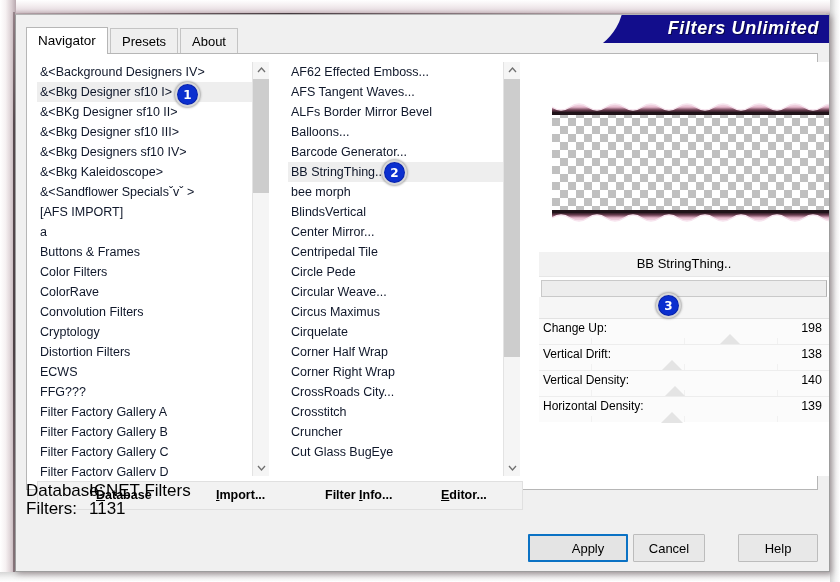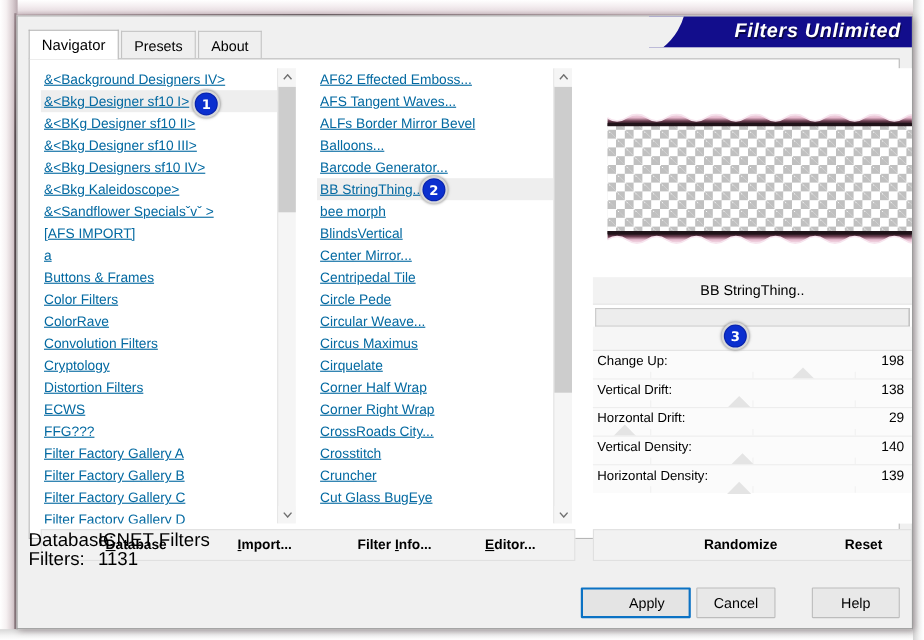--- a/index.html
+++ b/index.html
@@ -52,21 +52,21 @@
   
   .tabbody{position:absolute;left:10px;top:38px;width:792px;height:437px;
     background:#ffffff;border:1px solid #b6b6b6;box-sizing:border-box;}
 
   
   .listbox{position:absolute;top:8px;height:414px;background:#ffffff;overflow:hidden;}
   .listbox.col1{left:10px;width:232px;}
   .listbox.col2{left:261px;width:232px;}
   .list-inner{position:absolute;left:0;top:0;right:17px;bottom:0;overflow:hidden;}
   .li{height:20px;line-height:20px;padding:0 3px;font-size:12.5px;white-space:nowrap;
-    color:#0369a1;text-decoration:underline;}
+    color:#0f172a;}
   .li.sel{background:#eeeeee;}
 
   
   .sb{position:absolute;top:0;right:0;width:16px;height:414px;background:#f5f5f5;
     border-left:1px solid #e3e3e3;}
   .sb-btn{position:absolute;left:0;width:16px;height:16px;background:#f5f5f5;
     display:flex;align-items:center;justify-content:center;}
   .sb-btn.up{top:0;} .sb-btn.dn{bottom:0;}
   .sb-btn svg{display:block;}
   .sb-thumb{position:absolute;left:0;width:16px;background:#cdcdcd;}
@@ -291,28 +291,20 @@
               <div class="ptick" style="left: 50%;"></div>
               <div class="ptick" style="left: 82%;"></div>
               <div class="plabel">Vertical Drift:</div>
               <div class="pval">138</div>
               <div class="ptri" style="left: calc(46% - 11px);"></div>
             </div>
             <div class="prow">
               <div class="ptick" style="left: 18%;"></div>
               <div class="ptick" style="left: 50%;"></div>
               <div class="ptick" style="left: 82%;"></div>
-              <div class="plabel">Horzontal Drift:</div>
-              <div class="pval">29</div>
-              <div class="ptri" style="left: calc(10% - 11px);"></div>
-            </div>
-            <div class="prow">
-              <div class="ptick" style="left: 18%;"></div>
-              <div class="ptick" style="left: 50%;"></div>
-              <div class="ptick" style="left: 82%;"></div>
               <div class="plabel">Vertical Density:</div>
               <div class="pval">140</div>
               <div class="ptri" style="left: calc(47% - 11px);"></div>
             </div>
             <div class="prow">
               <div class="ptick" style="left: 18%;"></div>
               <div class="ptick" style="left: 50%;"></div>
               <div class="ptick" style="left: 82%;"></div>
               <div class="plabel">Horizontal Density:</div>
               <div class="pval">139</div>
@@ -320,24 +312,20 @@
             </div>
           </div>
       </div>
 
       <div class="actbar left" id="actbar-left">
           <div class="act" style="left: 58px;"><u>D</u>atabase</div>
           <div class="act" style="left: 178px;"><u>I</u>mport...</div>
           <div class="act" style="left: 287px;">Filter <u>I</u>nfo...</div>
           <div class="act" style="left: 403px;"><u>E</u>ditor...</div>
         </div>
-      <div class="actbar right" id="actbar-right">
-          <div class="act" style="left: 100px;">Randomize</div>
-          <div class="act" style="left: 228px;">Reset</div>
-        </div>
 
     </div>
 
     <div class="status">
       <span class="st-k" style="top:0">Database:</span>
       <span class="st-v" style="top:0">ICNET Filters</span>
       <span class="st-k" style="top:18px">Filters:</span>
       <span class="st-v" style="top:18px">1131</span>
     </div>
 

